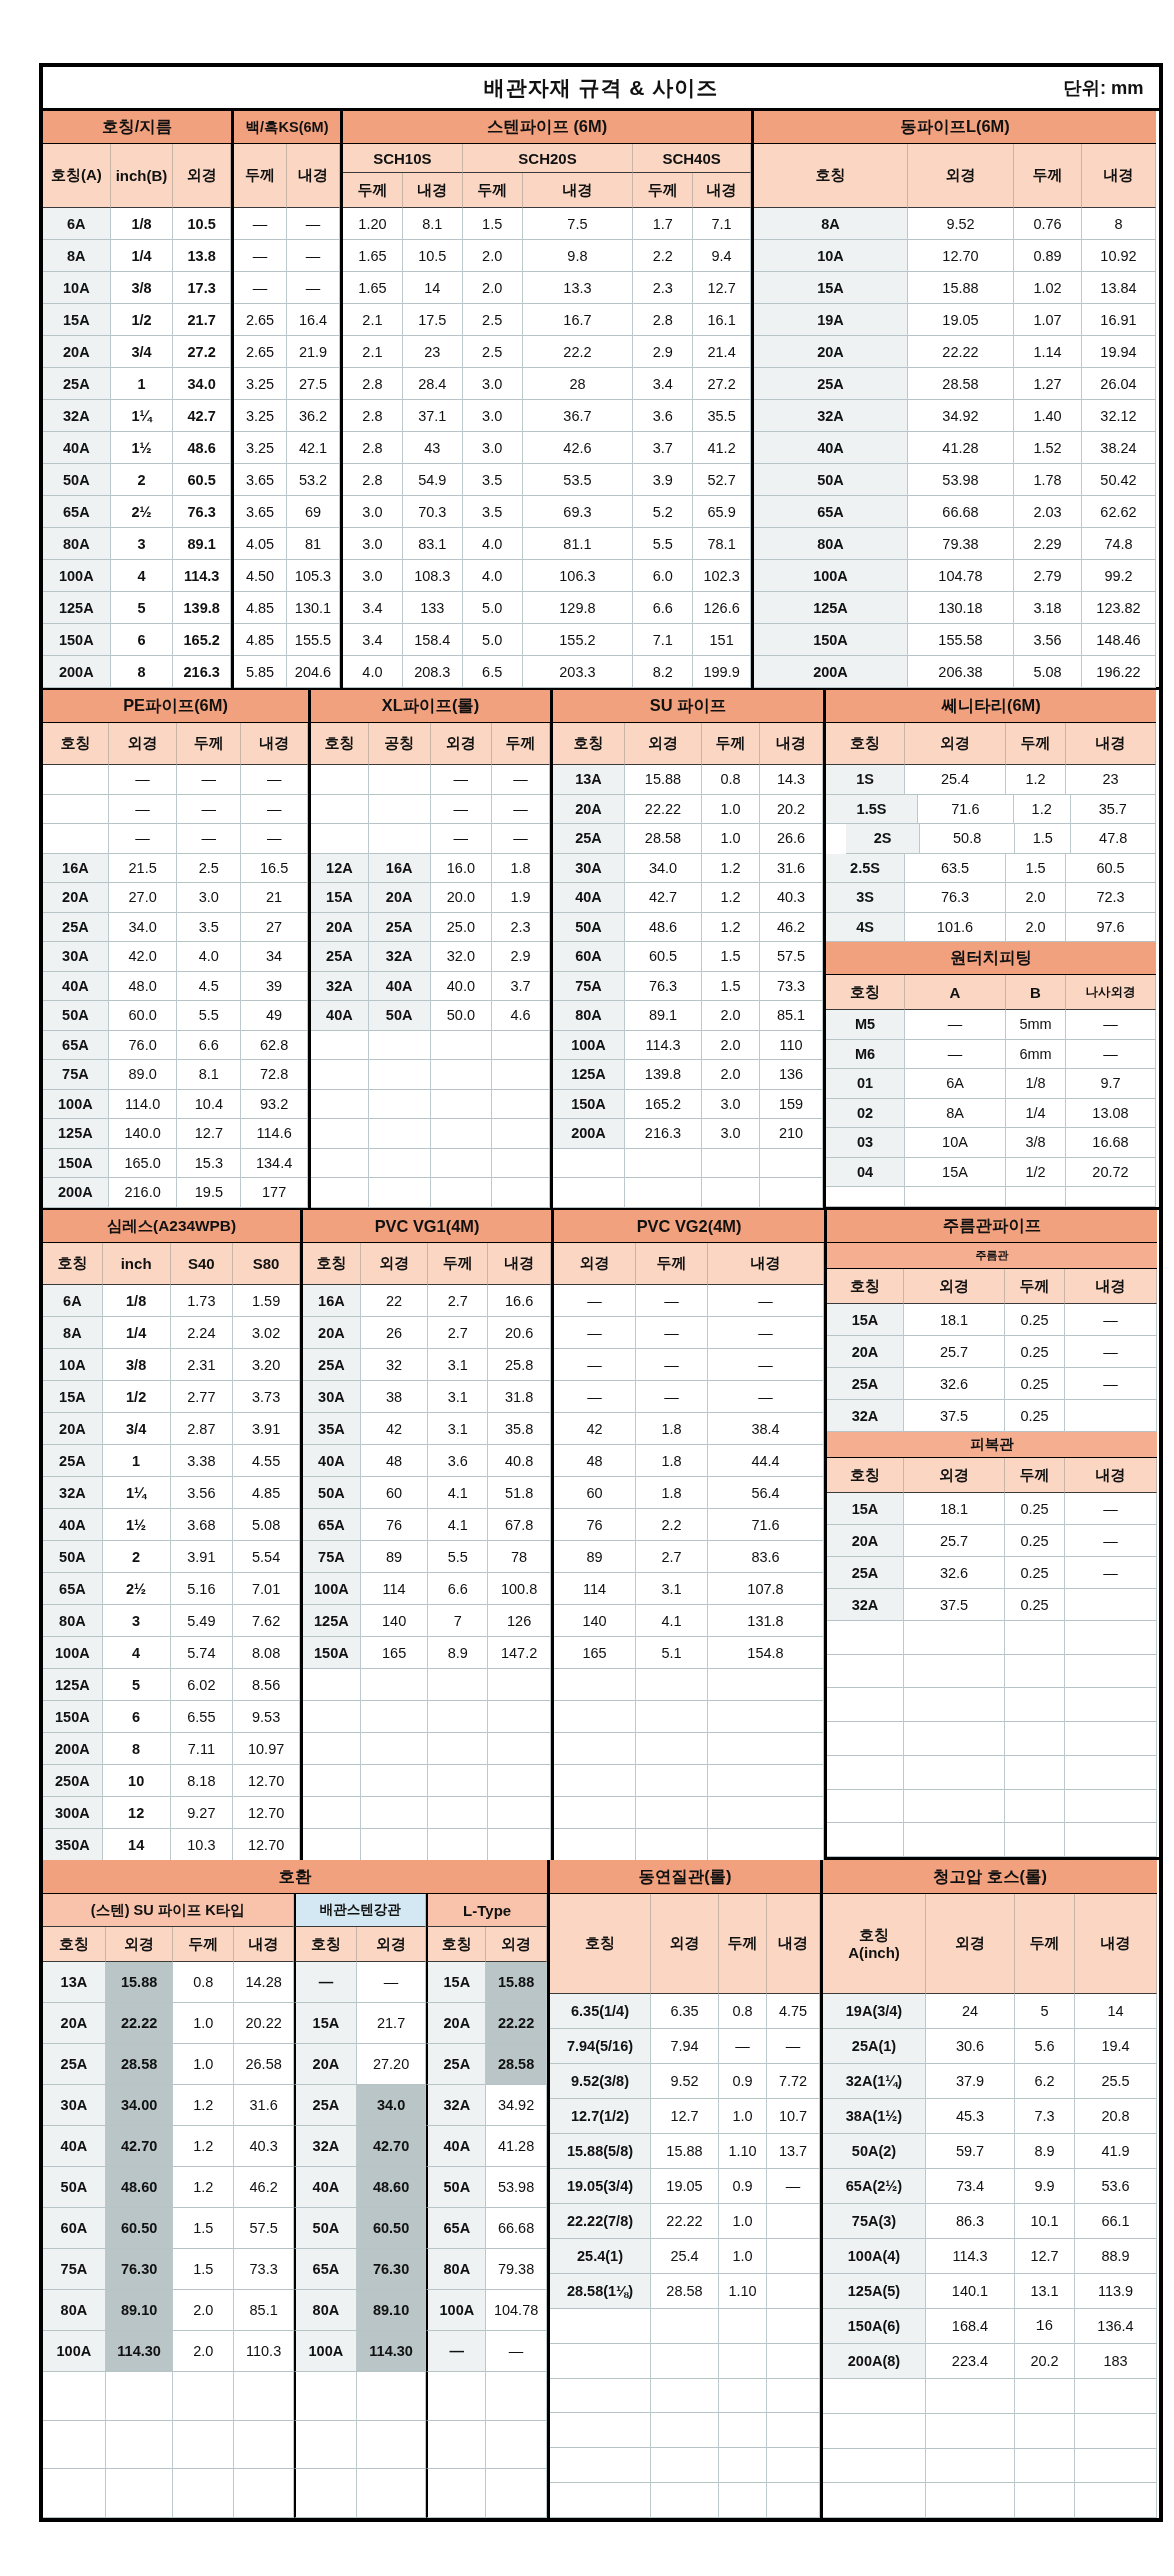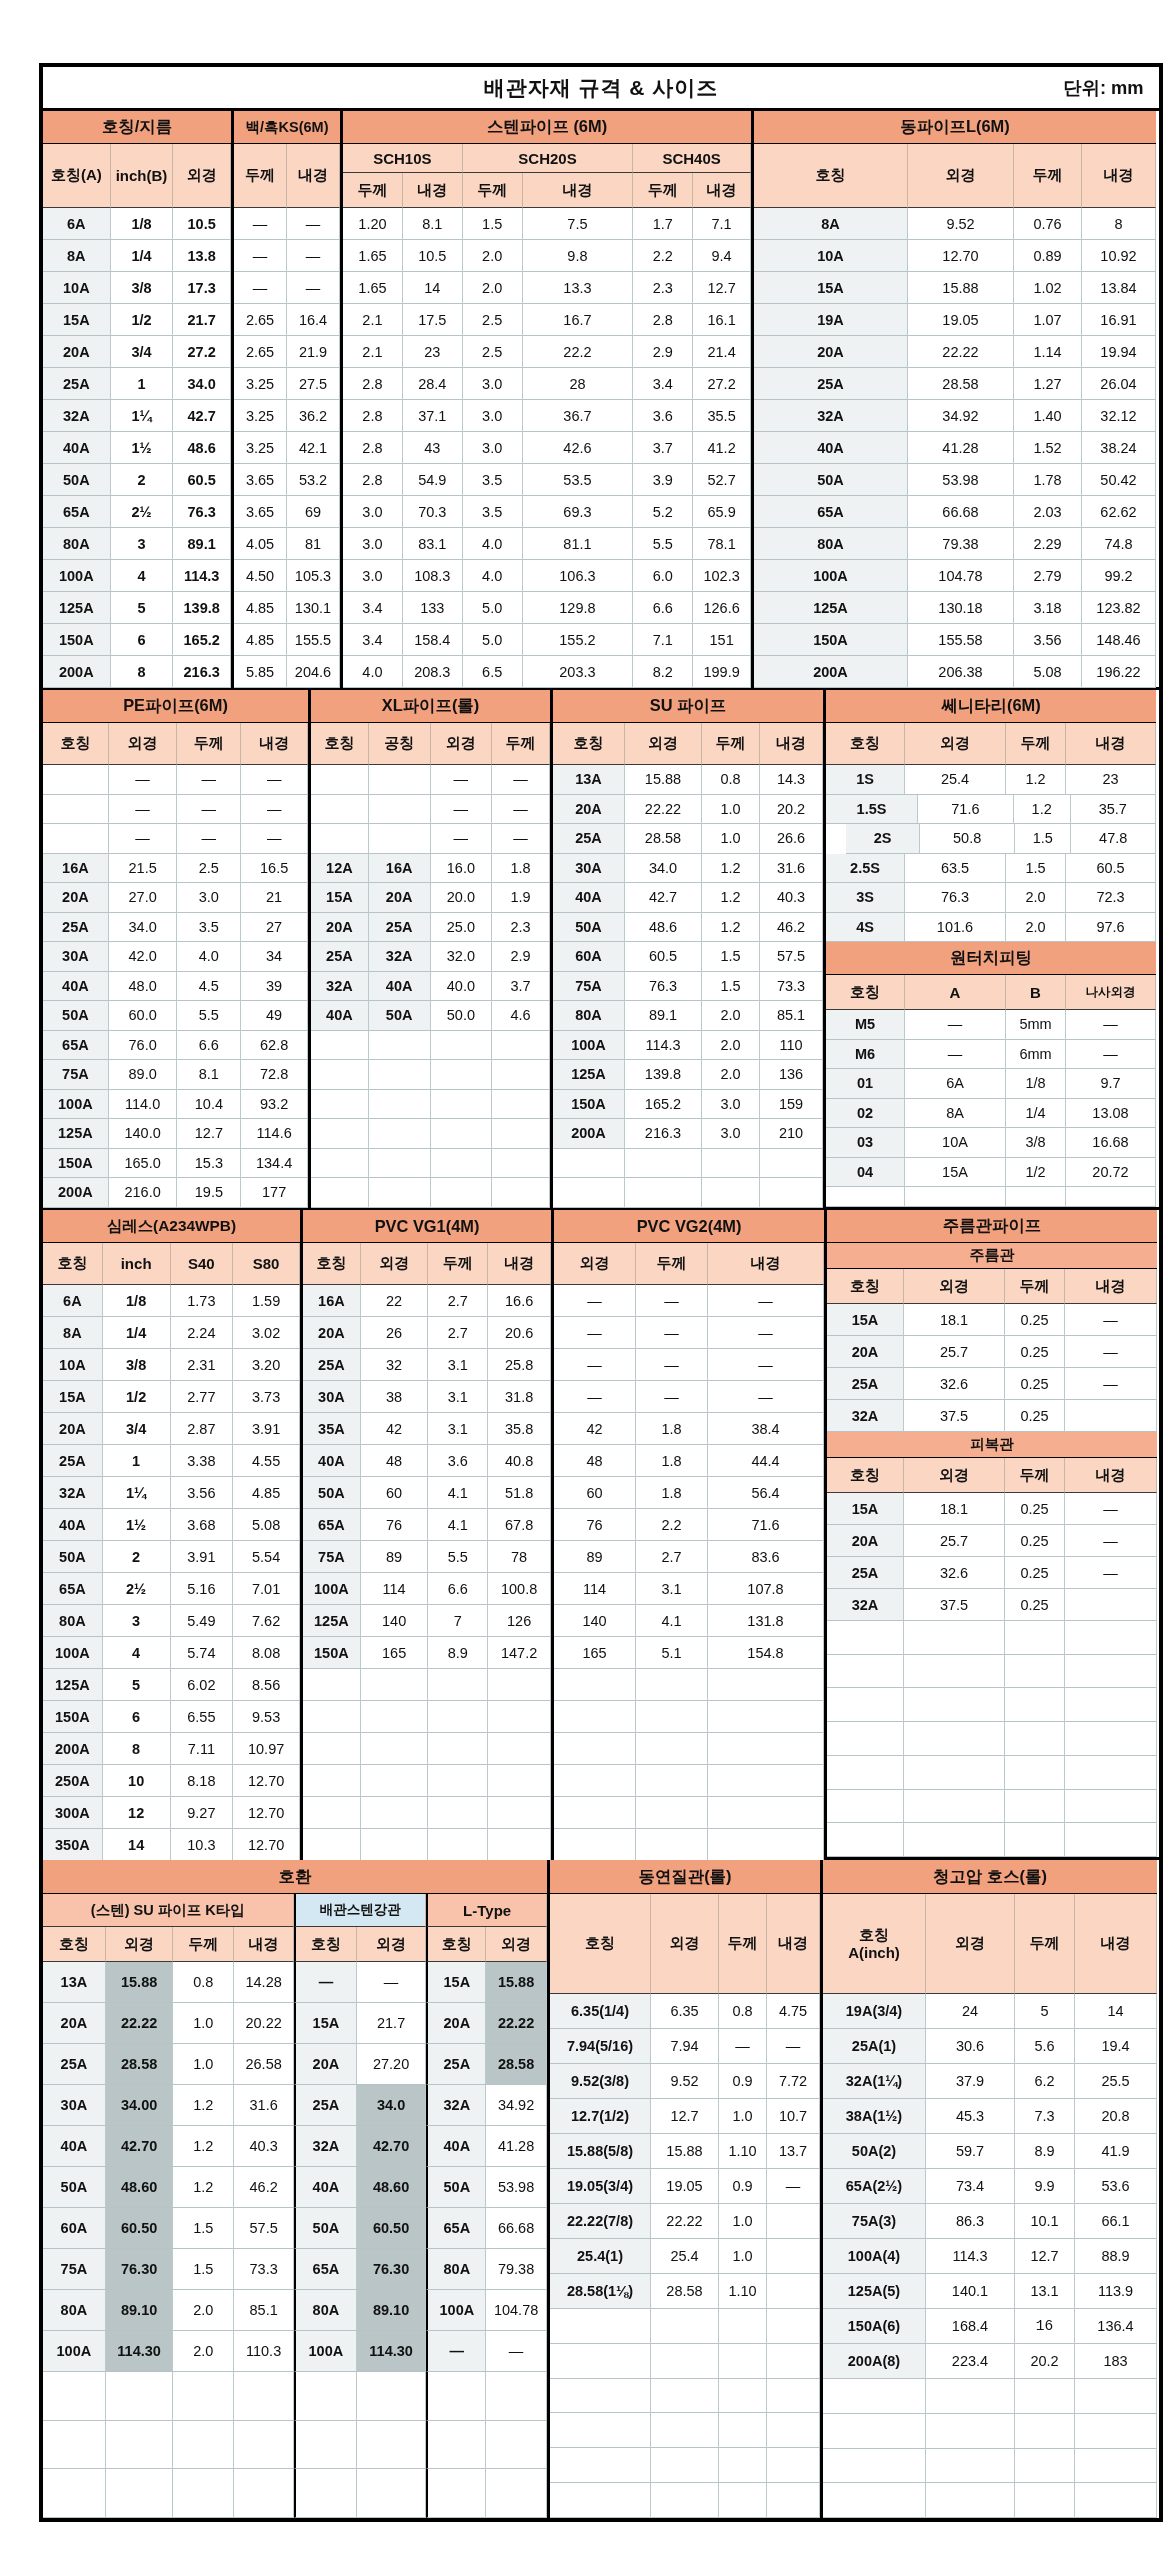--- a/index.html
+++ b/index.html
@@ -1176,21 +1176,21 @@
           </div>
           <div class="tr" style="height: 32px;">
             <div class="td" style="width: 82px;"></div>
             <div class="td" style="width: 72px;"></div>
             <div class="td" style="width: 116px;"></div>
           </div>
         </div>
     </div>
     <div class="grp" style="width:330px">
       <div class="ghead">주름관파이프</div>
-      <div class="ghead" style="height:25px;background:#f6ae90;font-size:15px">주름관</div>
+      <div class="ghead" style="height:25px;background:#f6ae90;font-size:11px">주름관</div>
       <div class="hrow" style="height:35px">
         <div class="ch" style="width:77px">호칭</div>
         <div class="ch" style="width:101px">외경</div>
         <div class="ch" style="width:60px">두께</div>
         <div class="ch" style="width:92px">내경</div>
       </div>
       <div class="tbody">
           <div class="tr" style="height: 32px;">
             <div class="td rh" style="width: 77px;">15A</div>
             <div class="td" style="width: 101px;">18.1</div>

